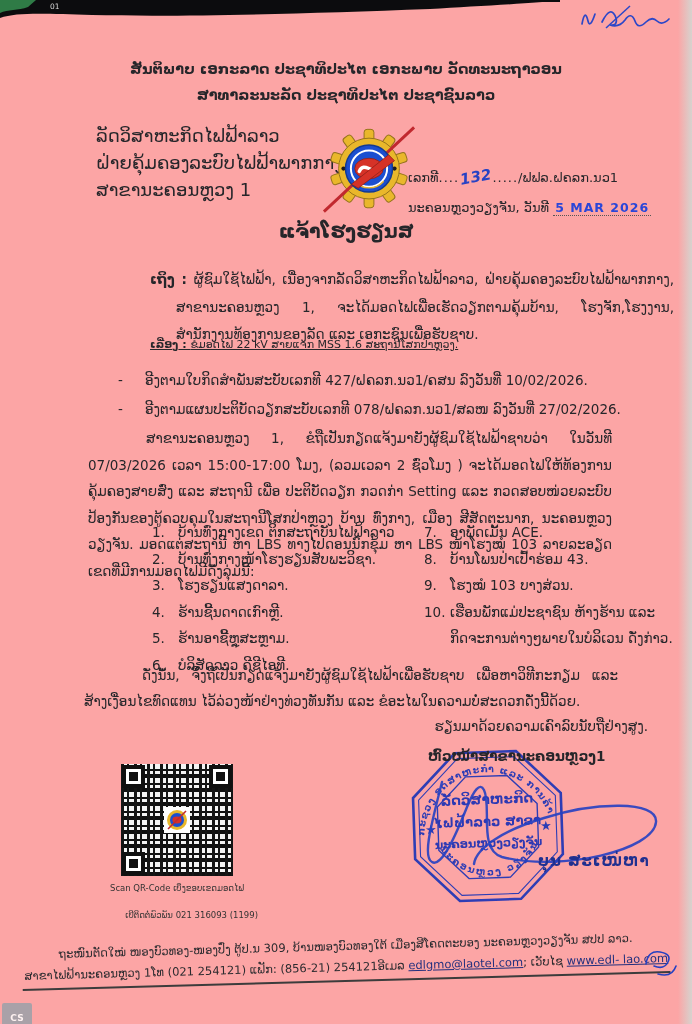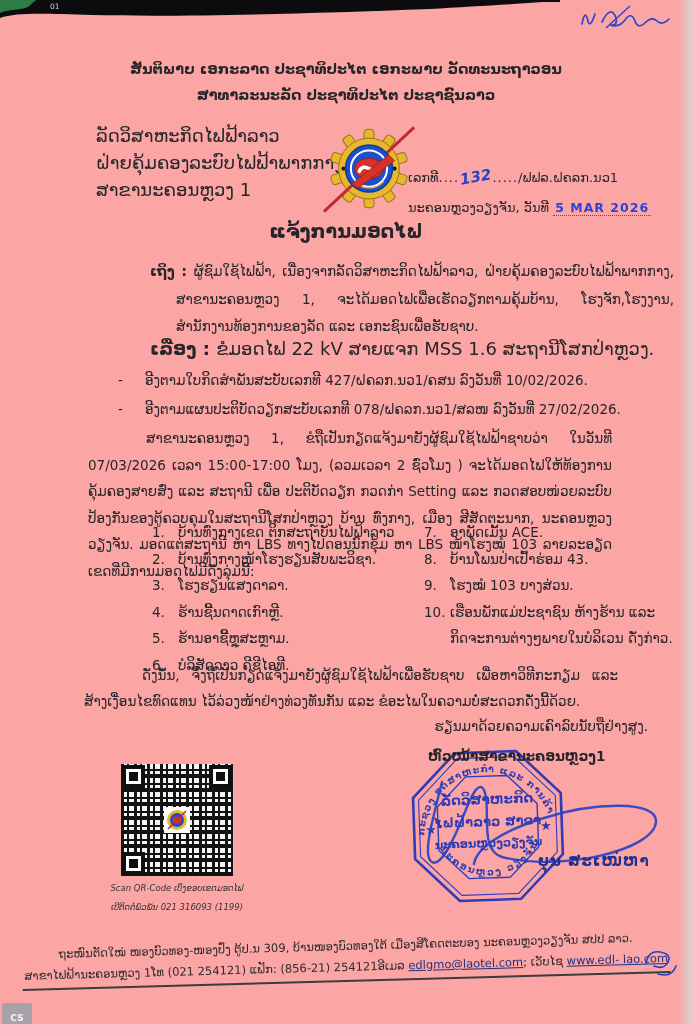--- a/index.html
+++ b/index.html
@@ -16,23 +16,23 @@
   .org{left:76px;top:122px;font-size:18px;line-height:27px;margin-left:20px;}
   .logo{left:320px;top:124px;}
   .refline{left:408px;top:162px;font-size:13px;line-height:30px;white-space:nowrap;}
   .hand-num{display:inline-block;color:#2742c4;font-style:italic;font-weight:bold;
      font-size:15px;transform:rotate(-10deg);margin:0 1px;}
   .date-stamp{color:#2a46d8;font-weight:bold;font-size:12.5px;letter-spacing:1px;
      border-bottom:1px dotted #555;padding:0 2px;text-align:center;}
   .dots{letter-spacing:1px;}
   
   .title{left:0;top:220px;width:100%;text-align:center;font-weight:bold;font-size:19px;}
-  .to-para{left:150px;top:258px;width:498px;font-size:13.5px;line-height:27.5px;
+  .to-para{left:150px;top:266px;width:498px;font-size:13.5px;line-height:27.5px;
      padding-left:26px;text-indent:-26px;text-align:justify;}
-  .subject{left:150px;top:338px;font-size:18px;}
+  .subject{left:150px;top:338px;font-size:11px;text-decoration:underline;}
   .lbl{font-weight:bold;}
   .refs{left:118px;top:366px;font-size:13.5px;line-height:29px;}
   .refrow{display:flex;}
   .refrow .dash{width:27px;}
   .body-para{left:88px;top:414px;width:524px;font-size:13.5px;line-height:26.5px;
      text-align:justify;text-indent:58px;margin-top:11px;}
   
   .col{font-size:13.5px;line-height:26.5px;}
   .col1{left:152px;top:519px;width:250px;}
   .col2{left:424px;top:519px;width:250px;}
@@ -52,21 +52,21 @@
   .qr-wrap{left:96px;top:764px;width:162px;text-align:center;}
   .qr-box{position:relative;width:112px;height:112px;margin:0 auto;background:#f4f4f4;
     background-image:
       repeating-linear-gradient(90deg,#151515 0 3px,transparent 3px 6px,#151515 6px 8px,transparent 8px 13px),
       repeating-linear-gradient(0deg,#101010 0 4px,#f4f4f4 4px 7px,#101010 7px 9px,#f4f4f4 9px 14px);}
   .fdr{position:absolute;width:23px;height:23px;border:4px solid #101010;background:#fff;box-sizing:border-box;}
   .fdr::after{content:"";position:absolute;inset:3px;background:#101010;}
   .fdr.tl{left:1px;top:1px;} .fdr.tr{right:1px;top:1px;} .fdr.bl{left:1px;bottom:1px;}
   .qr-logo{position:absolute;left:43px;top:43px;width:26px;height:26px;background:#fff;
      display:flex;align-items:center;justify-content:center;}
-  .qr-cap{font-size:8.5px;line-height:15px;margin-top:5px;color:#333;font-style:italic;}
+  .qr-cap{font-size:8.5px;line-height:15px;margin-top:5px;color:#333;}
   
   .footer{left:22px;top:936px;width:648px;text-align:center;font-size:11.5px;line-height:21px;
      transform:rotate(-1.6deg);border-bottom:2px solid #3c3c3c;padding-bottom:2px;color:#2b2b2f;}
   .link{color:#23307e;text-decoration:underline;}
   .ftr-scribble{right:14px;top:938px;}
   .cs-badge{left:2px;top:1003px;width:30px;height:30px;background:#9ba1a9;color:#fff;
      font-size:9px;font-weight:bold;display:flex;align-items:center;justify-content:center;
      border-radius:2px;opacity:.85;}
 </style>
 </head>
@@ -127,21 +127,21 @@
   <div class="abs refline">
     <div>
       <span>ເລກທີ</span><span class="dots">....</span><span class="hand-num">132</span><span class="dots">.....</span><span>/ຟຟລ.ຝຄລກ.ນວ1</span>
     </div>
     <div>
       <span>ນະຄອນຫຼວງວຽງຈັນ, ວັນທີ</span>
       <span class="date-stamp">5 MAR 2026</span>
     </div>
   </div>
 
-  <div class="abs title">ແຈ້ງການມອດໄຟ</div>
+  <div class="abs title">ແຈ້າໂຮງຮຽນສ</div>
 
   <div class="abs to-para">
     <span class="lbl">ເຖິງ</span><span class="lbl"> : </span><span>ຜູ້ຊົມໃຊ້ໄຟຟ້າ, ເນື່ອງຈາກລັດວິສາຫະກິດໄຟຟ້າລາວ, ຝ່າຍຄຸ້ມຄອງລະບົບໄຟຟ້າພາກກາງ, ສາຂານະຄອນຫຼວງ 1, ຈະໄດ້ມອດໄຟເພື່ອເຮັດວຽກຕາມຄຸ້ມບ້ານ, ໂຮງຈັກ,ໂຮງງານ, ສຳນັກງານທ້ອງການຂອງລັດ ແລະ ເອກະຊົນເພື່ອຮັບຊາບ.</span>
   </div>
 
   <div class="abs subject">
     <span class="lbl">ເລື່ອງ</span><span class="lbl"> : </span><span>ຂໍມອດໄຟ 22 kV ສາຍແຈກ  MSS 1.6  ສະຖານີໂສກປ່າຫຼວງ.</span>
   </div>
 
   <div class="abs refs">
@@ -246,21 +246,21 @@
       <div class="qr-logo">
         <svg width="22" height="22" viewBox="0 0 22 22">
           <circle cx="11" cy="11" r="10" fill="#e9b72b"></circle>
           <circle cx="11" cy="11" r="7" fill="#1b4fd0"></circle>
           <ellipse cx="11" cy="11" rx="4.6" ry="3.4" fill="#d63227"></ellipse>
           <path d="M2,20 L20,2" stroke="#c1292f" stroke-width="1.6"></path>
         </svg>
       </div>
     </div>
     <div class="qr-cap">Scan QR-Code ເບິ່ງຂອບເຂດມອດໄຟ</div>
-    <div class="qr-cap" style="margin-top:4px;">ເບີຕິດຕໍ່ພົວພັນ 021 316093 (1199)</div>
+    <div class="qr-cap" style="margin-top:12px;text-align:right;">ເບີຕິດຕໍ່ພົວພັນ 021 316093 (1199)</div>
   </div>
 
   <div class="abs footer">
     <div>ຖະໜົນຕັດໃໝ່ ໜອງບົວທອງ-ໜອງປົ່ງ ຕູ້ປ.ນ 309, ບ້ານໜອງບົວທອງໃຕ້ ເມືອງສີໂຄດຕະບອງ ນະຄອນຫຼວງວຽງຈັນ ສປປ ລາວ.</div>
     <div>
       <span>ສາຂາໄຟຟ້ານະຄອນຫຼວງ 1ໂທ (021 254121) ແຟັກ: (856-21) 254121ອີເມລ </span><span class="link">edlgmo@laotel.com</span><span>; ເວັບໄຊ </span><span class="link">www.edl- lao.com</span>
     </div>
   </div>
 
   <svg class="abs ftr-scribble" width="40" height="40">

